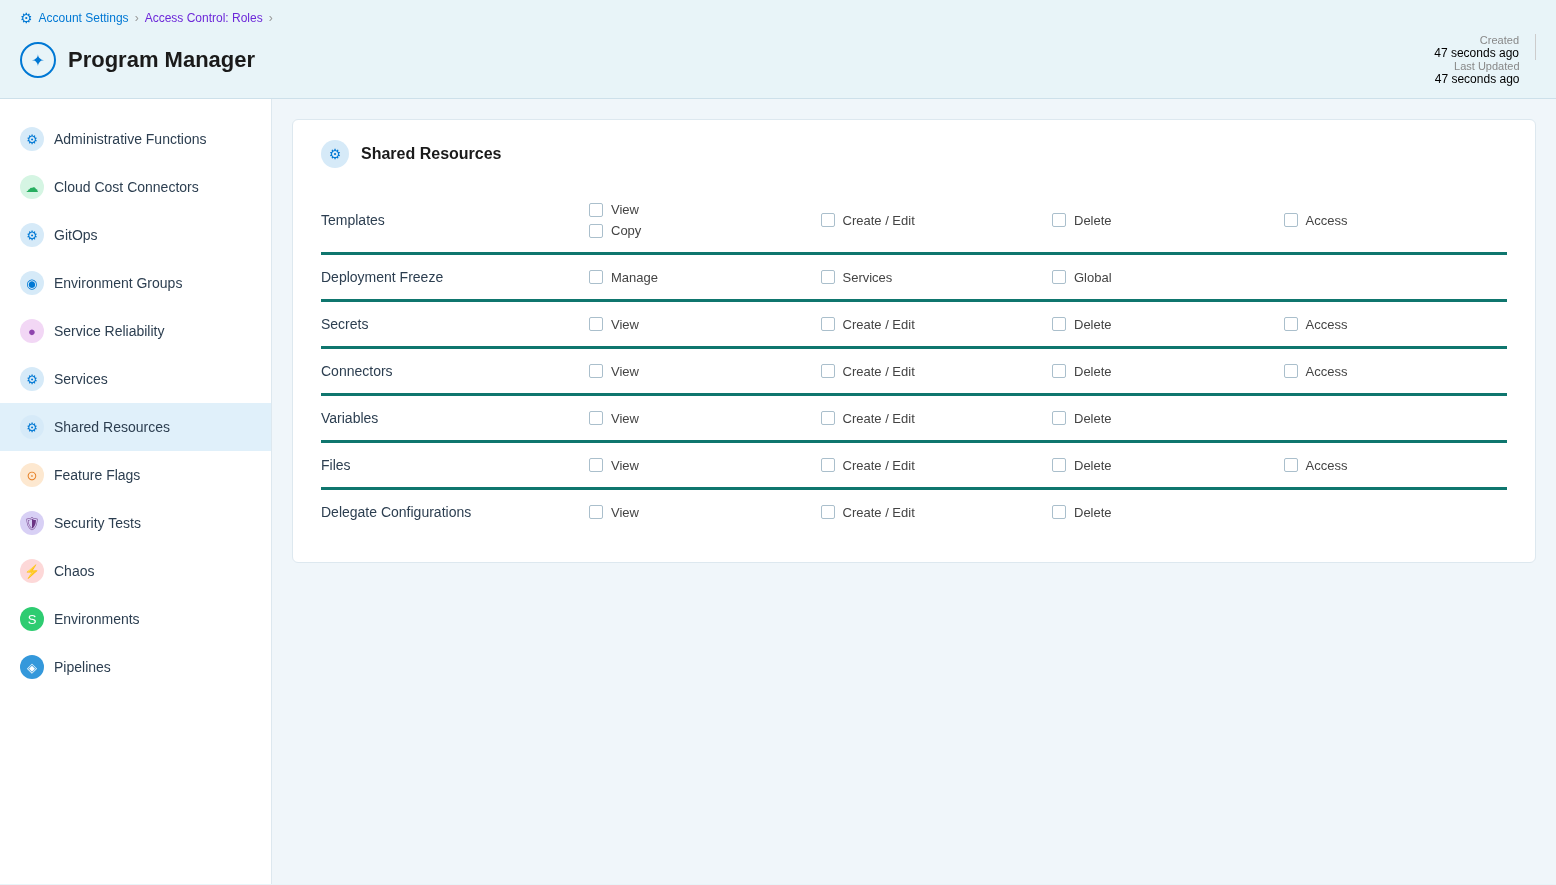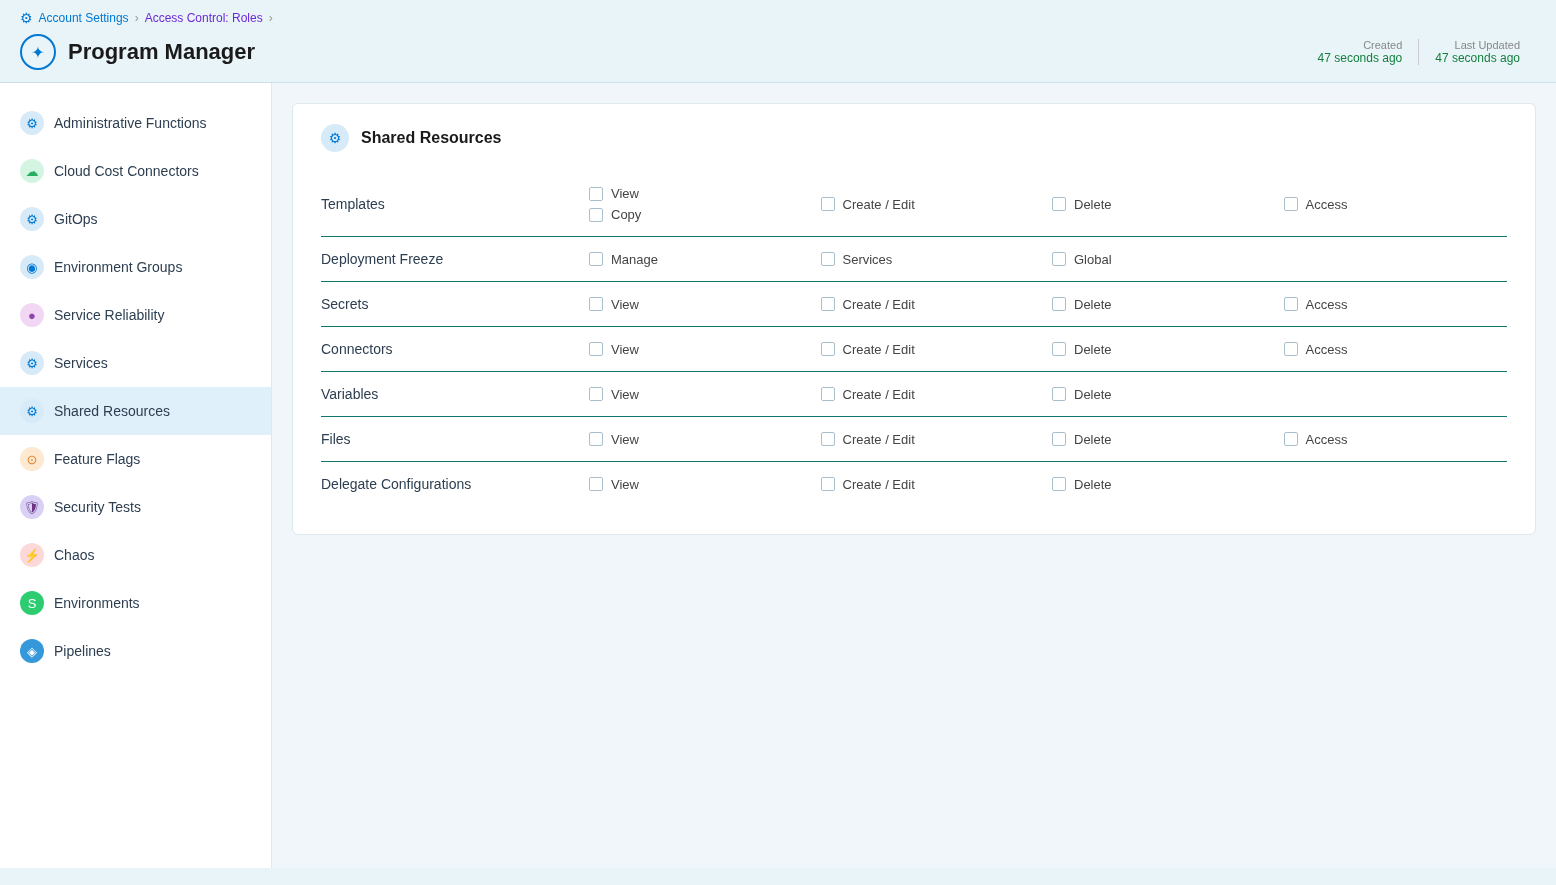--- a/index.html
+++ b/index.html
@@ -21,25 +21,25 @@
       padding-bottom: 12px;
     }
     .title-left { display: flex; align-items: center; gap: 12px; }
     .page-icon {
       width: 36px; height: 36px;
       border: 2px solid #0078d4; border-radius: 50%;
       display: flex; align-items: center; justify-content: center;
       color: #0078d4; font-size: 16px;
     }
     .page-title { font-size: 22px; font-weight: 600; color: #1a1a1a; }
-    .meta-info { display: flex; align-items: center; gap: 0; font-size: 12px; color: #666; }
+    .meta-info { display: flex; align-items: center; gap: 0; font-size: 12px; color: #666; flex-direction: column; }
     .meta-block { padding: 0 16px; text-align: right; }
     .meta-block:first-child { border-right: 1px solid #ccc; }
     .meta-label { color: #888; font-size: 11px; }
-    .meta-value { font-size: 12px; color: #15803d; }
+    .meta-value { font-size: 12px; color: #000000; }
 
     
     .layout { display: flex; min-height: calc(100vh - 100px); background: #f0f6fa; }
 
     
     .sidebar {
       width: 272px; min-width: 272px;
       background: #fff;
       border-right: 1px solid #dde8ef;
       padding: 16px 0;
@@ -77,21 +77,21 @@
     .section-header-icon {
       width: 28px; height: 28px; border-radius: 50%;
       background: #d6eaf8; color: #0078d4;
       display: flex; align-items: center; justify-content: center;
       font-size: 14px;
     }
     .section-title { font-size: 16px; font-weight: 600; color: #1a1a1a; }
 
     
     .perm-table { width: 100%; border-collapse: collapse; }
-    .perm-table tr { border-bottom: 1px solid #0f766e; }
+    .perm-table tr { border-bottom: 3px solid #0f766e; }
     .perm-table tr:last-child { border-bottom: none; }
     .perm-table td { padding: 14px 8px; vertical-align: middle; }
     .perm-table td:first-child { width: 260px; padding-left: 0; font-size: 14px; color: #2c3e50; }
 
     .perm-cell { display: flex; flex-direction: column; gap: 6px; }
     .checkbox-row { display: flex; align-items: center; gap: 8px; font-size: 13px; color: #444; white-space: nowrap; }
 
     .checkbox {
       width: 14px; height: 14px;
       border: 1.5px solid #aabfcc;

